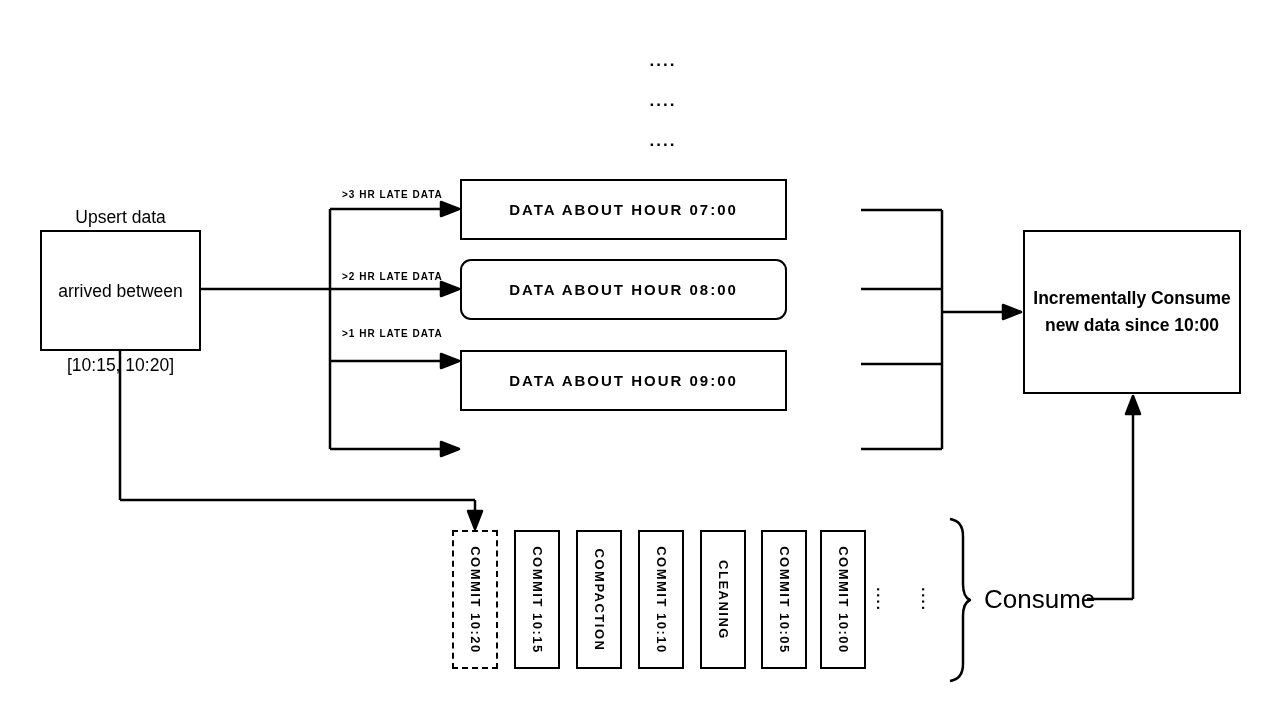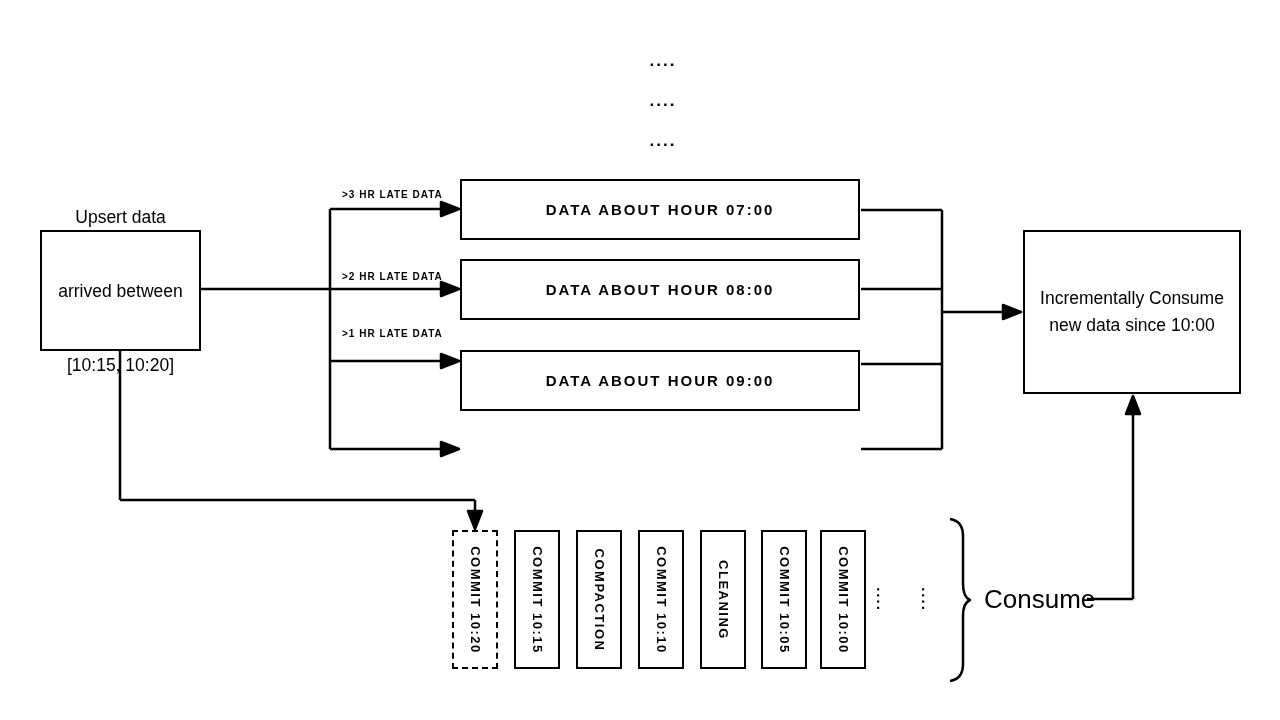--- a/index.html
+++ b/index.html
@@ -27,30 +27,30 @@
     flex-direction: column;
     align-items: center;
     justify-content: center;
     text-align: center;
   }
   .upsert-box {
     left: 40px; top: 230px; width: 161px; height: 121px;
     font-size: 17.5px; line-height: 26px; font-weight: 500; gap: 48px;
   }
   .hour-box {
-    left: 460px; width: 400px; height: 61px;
+    left: 460px; width: 327px; height: 61px;
     font-weight: bold; font-size: 15px; letter-spacing: 2px;
   }
   .hour-box.h1 { top: 179px; }
-  .hour-box.h2 { top: 259px; }
+  .hour-box.h2 { top: 259px; border-radius: 11px; }
   .hour-box.h3 { top: 350px; }
   .hour-box.h4 { top: 419px; }
   .consumer-box {
     left: 1023px; top: 230px; width: 218px; height: 164px;
-    font-size: 17.5px; line-height: 27px; font-weight: 400;
+    font-size: 17.5px; line-height: 27px; font-weight: 700;
   }
   .late-label {
     position: absolute;
     left: 342px;
     font-size: 10px;
     font-weight: bold;
     letter-spacing: 1px;
     white-space: nowrap;
   }
   .late-label.l1 { top: 189px; }

